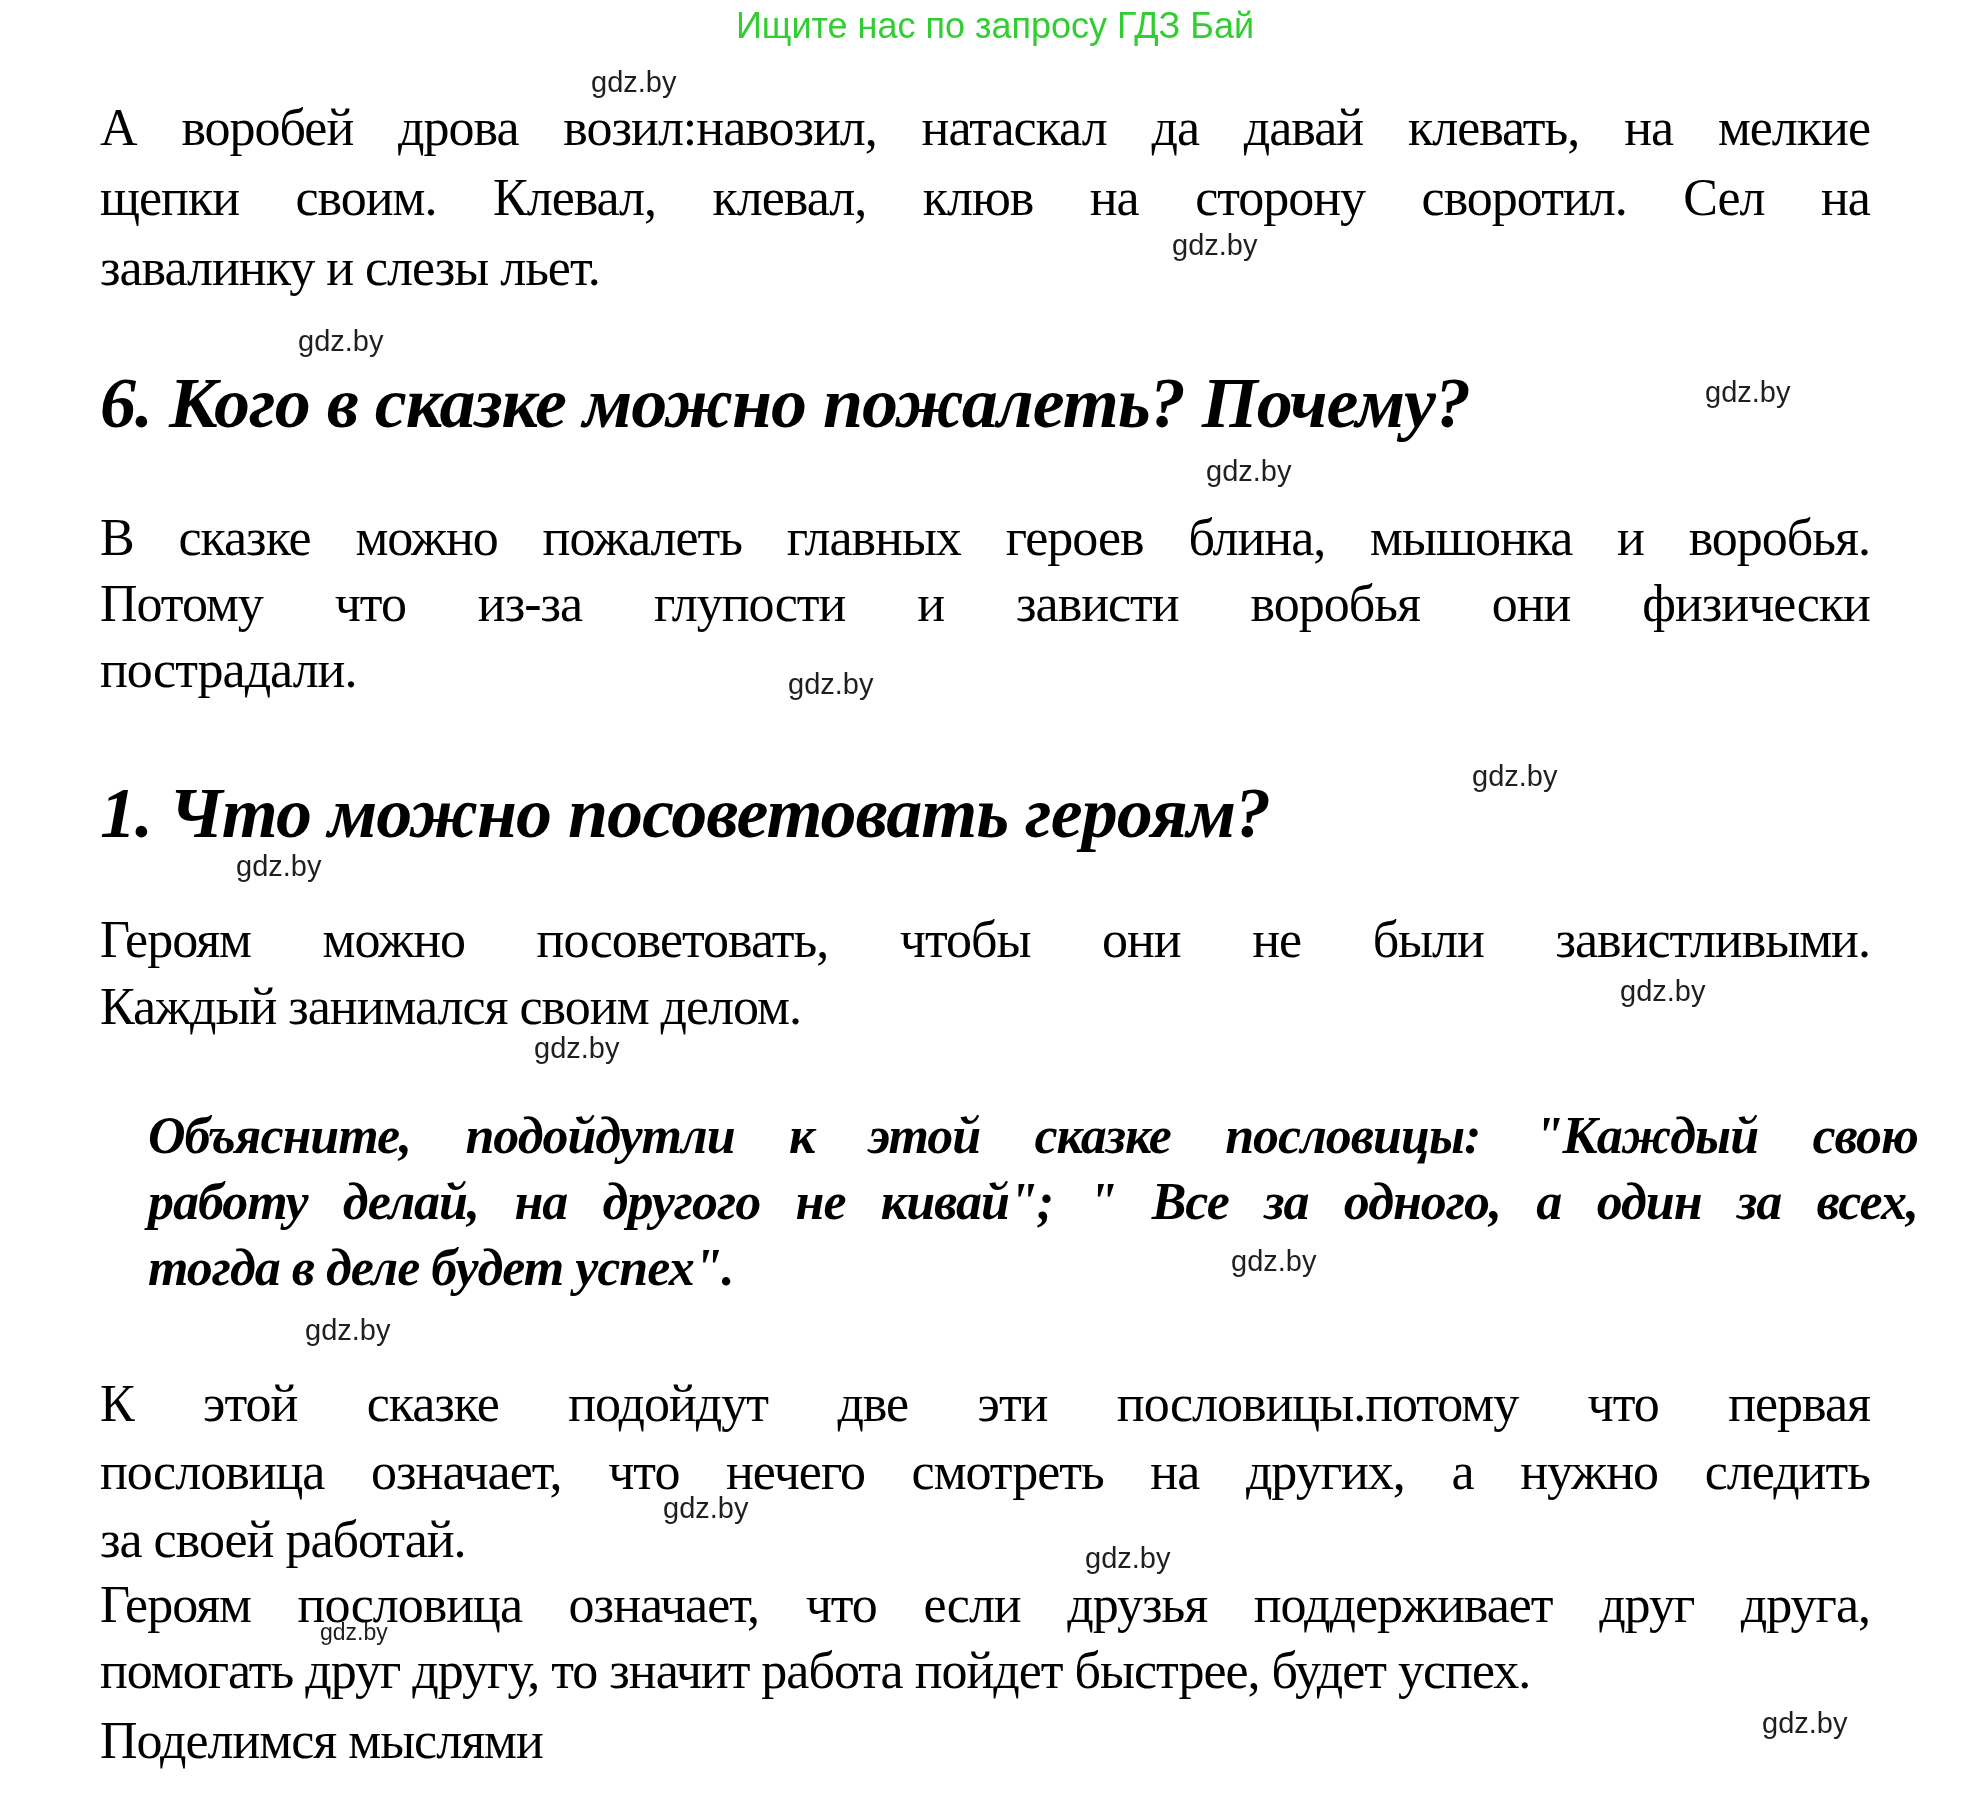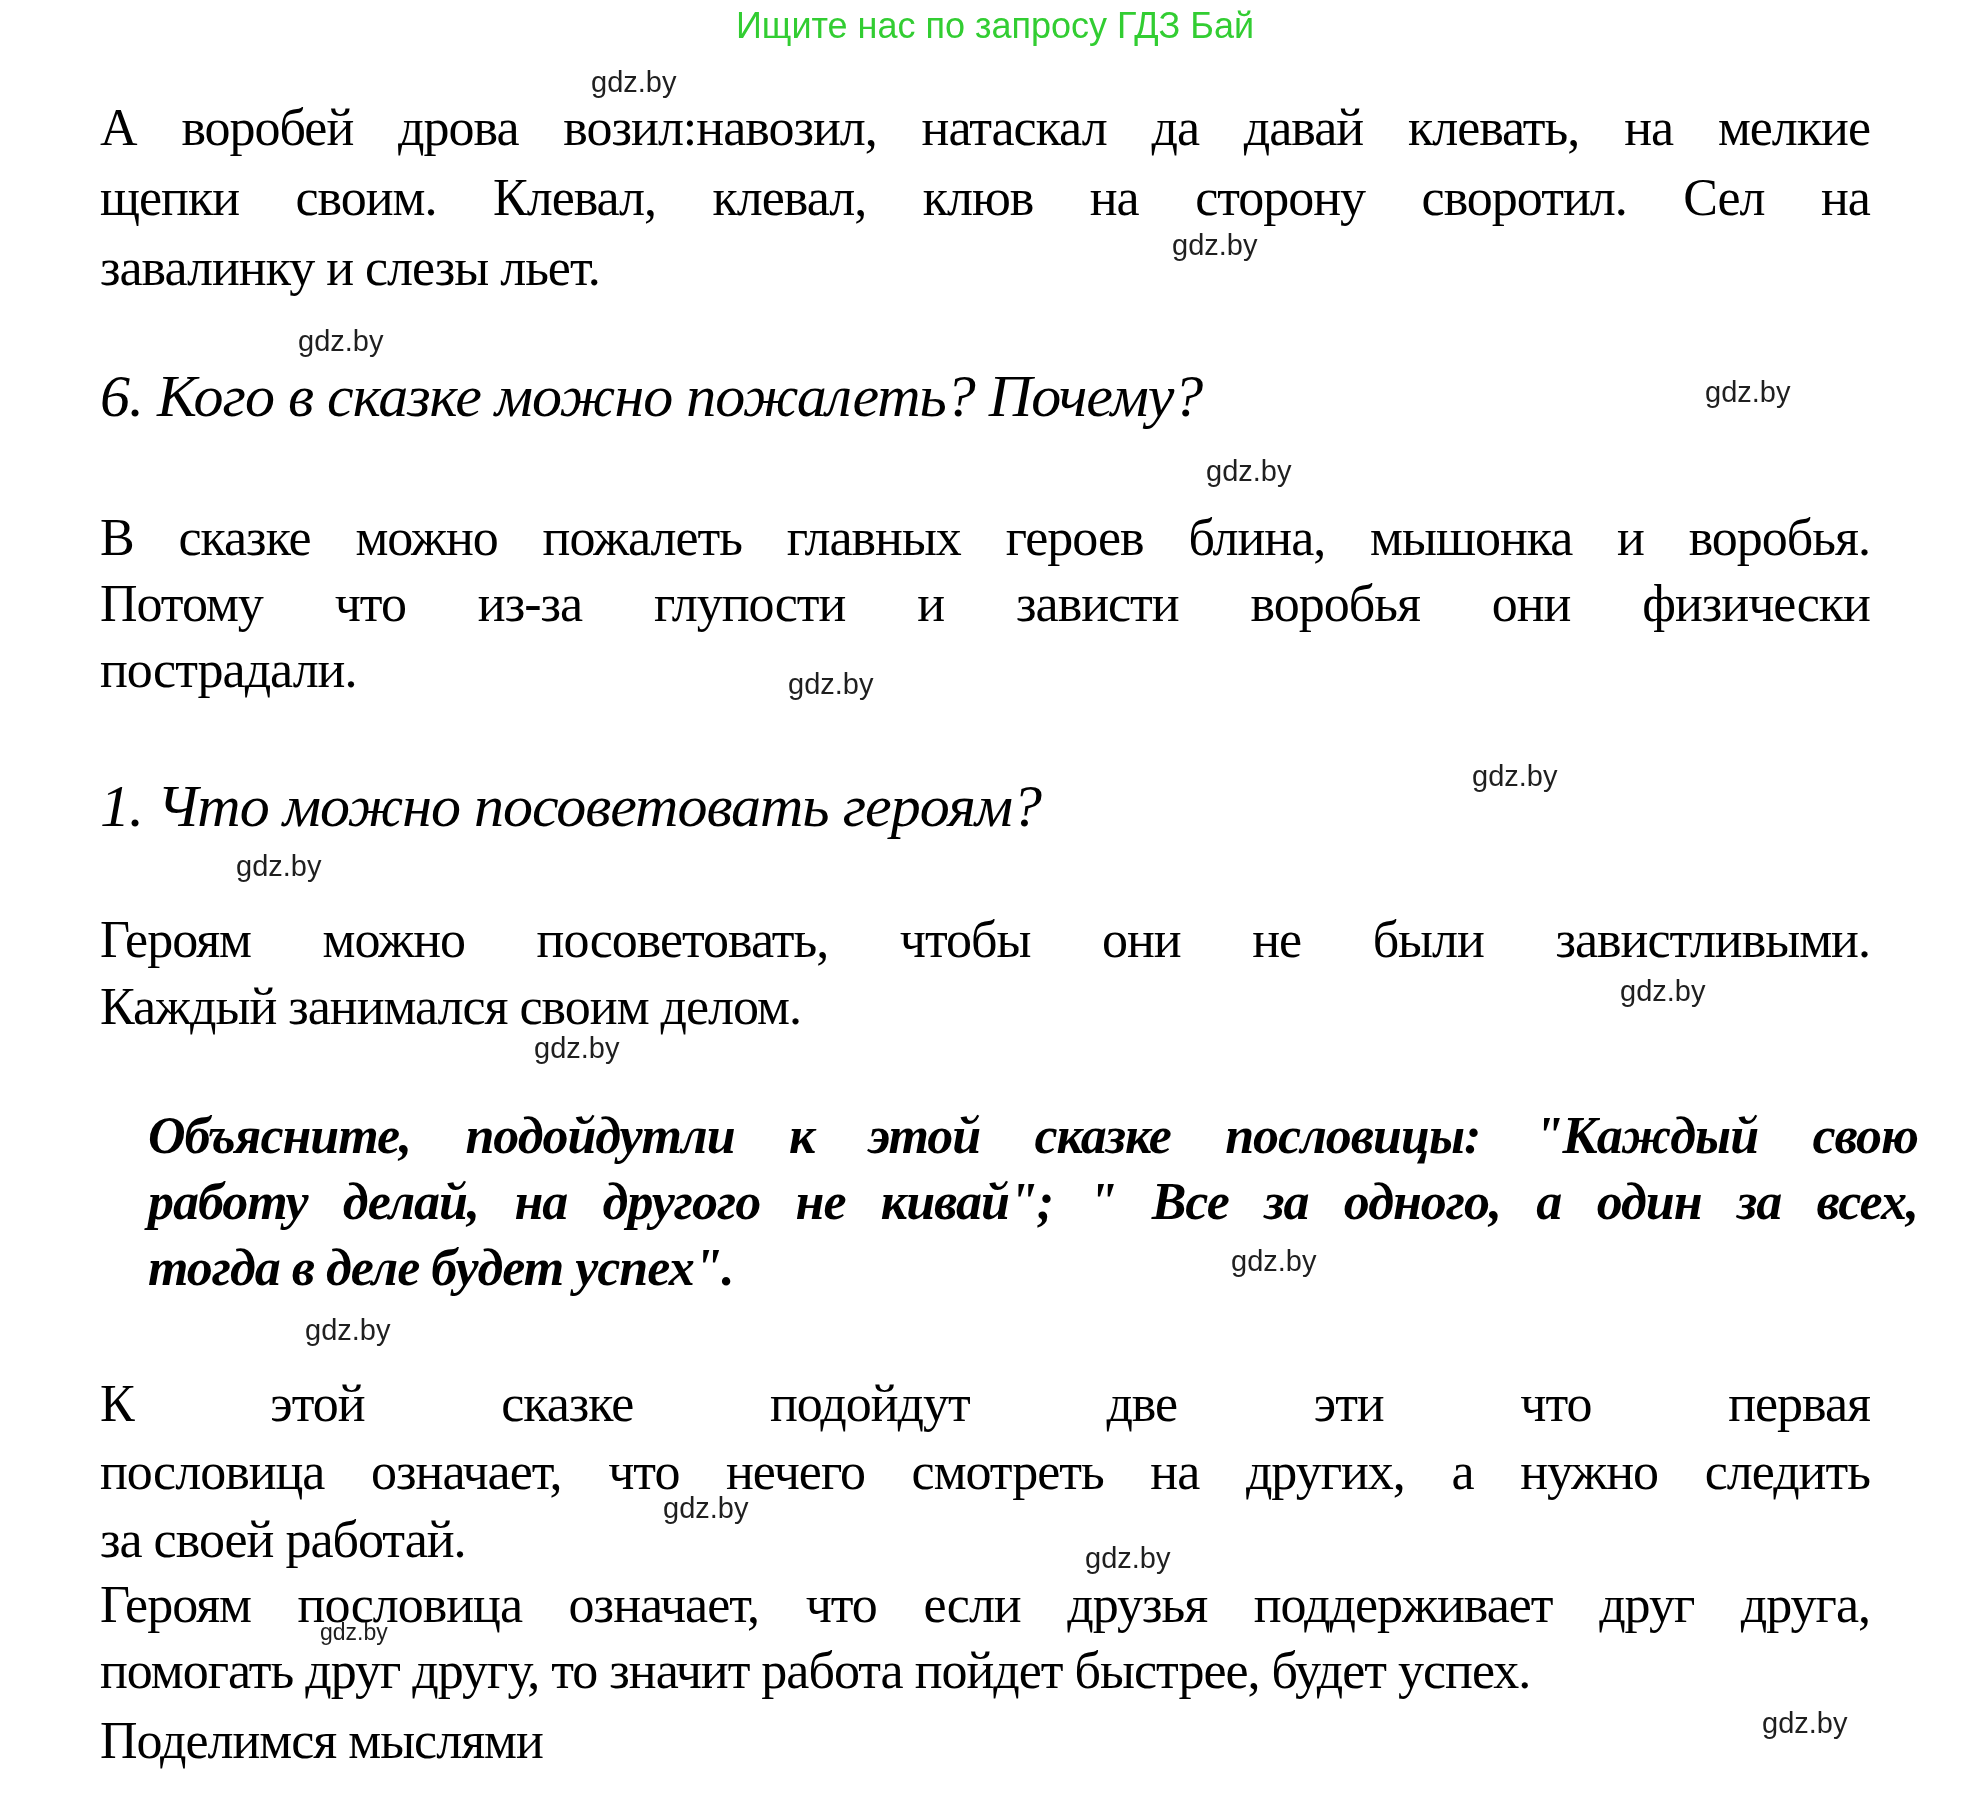--- a/index.html
+++ b/index.html
@@ -17,21 +17,21 @@
     font-family:"Liberation Sans", sans-serif;
     font-size:36px; line-height:40px;padding-left:11px;
   }
   .block {
     position:absolute; left:100px; width:1770px;
     font-size:52px;
     letter-spacing:-1px;
     white-space:nowrap;
   }
   .block.heading {
-    font-weight:normal; font-style:italic; font-size:60px;
+    font-weight:bold; font-style:italic; font-size:72px;
   }
   .block.paragraph.emphasis {
     font-weight:bold; font-style:italic;margin-left:48px;
   }
   .line { }
   .line.justify {
     display:flex; justify-content:space-between;
   }
   .watermark {
     position:absolute;
@@ -154,20 +154,21 @@
         <div class="line">тогда в деле будет успех".</div>
       </div>
       <div class="block paragraph" style="top: 1370px; line-height: 68px;">
         <div class="line justify">
           <span>К</span>
           <span>этой</span>
           <span>сказке</span>
           <span>подойдут</span>
           <span>две</span>
           <span>эти</span>
+          <span>пословицы.потому</span>
           <span>что</span>
           <span>первая</span>
         </div>
         <div class="line justify">
           <span>пословица</span>
           <span>означает,</span>
           <span>что</span>
           <span>нечего</span>
           <span>смотреть</span>
           <span>на</span>

